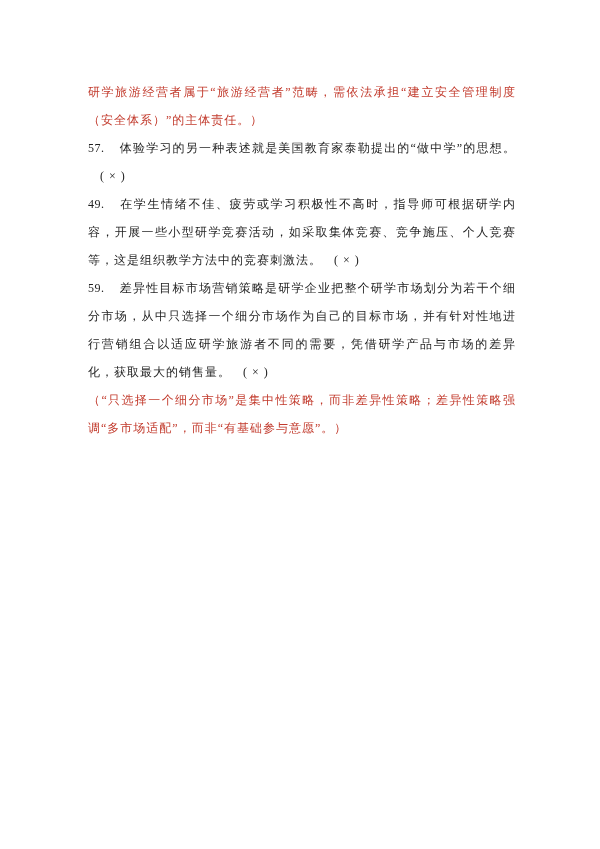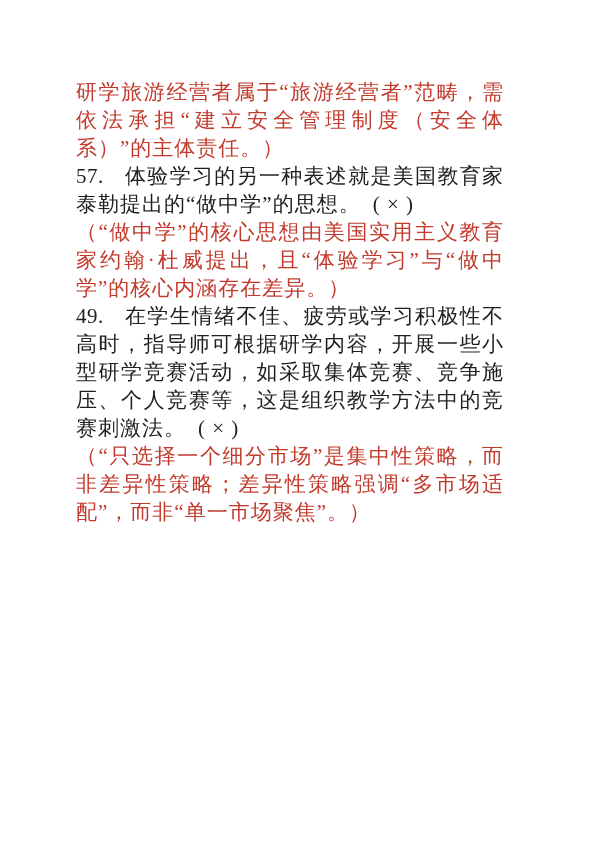--- a/index.html
+++ b/index.html
@@ -11,59 +11,59 @@
     position: relative;
     width: 600px;
     height: 849px;
     background: #ffffff;
     overflow: hidden;
     font-family: "Liberation Serif", "DejaVu Serif", serif;
   }
   .content {
     position: absolute;
     top: 78px;
-    left: 76px;
+    left: 88px;
     width: 428px;
-    font-size: 21px;
+    font-size: 12px;
     line-height: 28px;
     color: #1f1f1f;
     text-align: justify;
     letter-spacing: 1px;
     font-family: Liberation Serif, serif;
   }
   .content p {
     margin: 0;
     padding: 0;
     text-align: justify;
     text-align-last: left;
   }
   .red {
     color: #c23a2c;
   }
   .qnum {
-    margin-right: 21px;
+    margin-right: 15px;
     letter-spacing: 0.5px;
   }
   .mark {
     margin-left: 12px;
     white-space: nowrap;
   }
 </style>
 </head>
 <body>
 
 <div class="page">
   <div class="content">
 
     <p class="red">研学旅游经营者属于“旅游经营者”范畴，需依法承担“建立安全管理制度（安全体系）”的主体责任。）</p>
 
     <p><span class="qnum">57.</span><span>体验学习的另一种表述就是美国教育家泰勒提出的“做中学”的思想。</span><span class="mark">( × )</span></p>
 
-    <p class="red">（“做中学”的核心思想由美国实用主义教育家约翰·杜威提出，且“体验学习”与“做中学”的核心内涵存在差异。）</p>
 
     <p><span class="qnum">49.</span><span>在学生情绪不佳、疲劳或学习积极性不高时，指导师可根据研学内容，开展一些小型研学竞赛活动，如采取集体竞赛、竞争施压、个人竞赛等，这是组织教学方法中的竞赛刺激法。</span><span class="mark">( × )</span></p>
 
 
+    <p><span class="qnum">59.</span><span>差异性目标市场营销策略是研学企业把整个研学市场划分为若干个细分市场，从中只选择一个细分市场作为自己的目标市场，并有针对性地进行营销组合以适应研学旅游者不同的需要，凭借研学产品与市场的差异化，获取最大的销售量。</span><span class="mark">( × )</span></p>
 
-    <p class="red">（“只选择一个细分市场”是集中性策略，而非差异性策略；差异性策略强调“多市场适配”，而非“单一市场聚焦”。）</p>
+    <p class="red">（“只选择一个细分市场”是集中性策略，而非差异性策略；差异性策略强调“多市场适配”，而非“有基础参与意愿”。）</p>
 
   </div>
 </div>
 
 </body></html>

